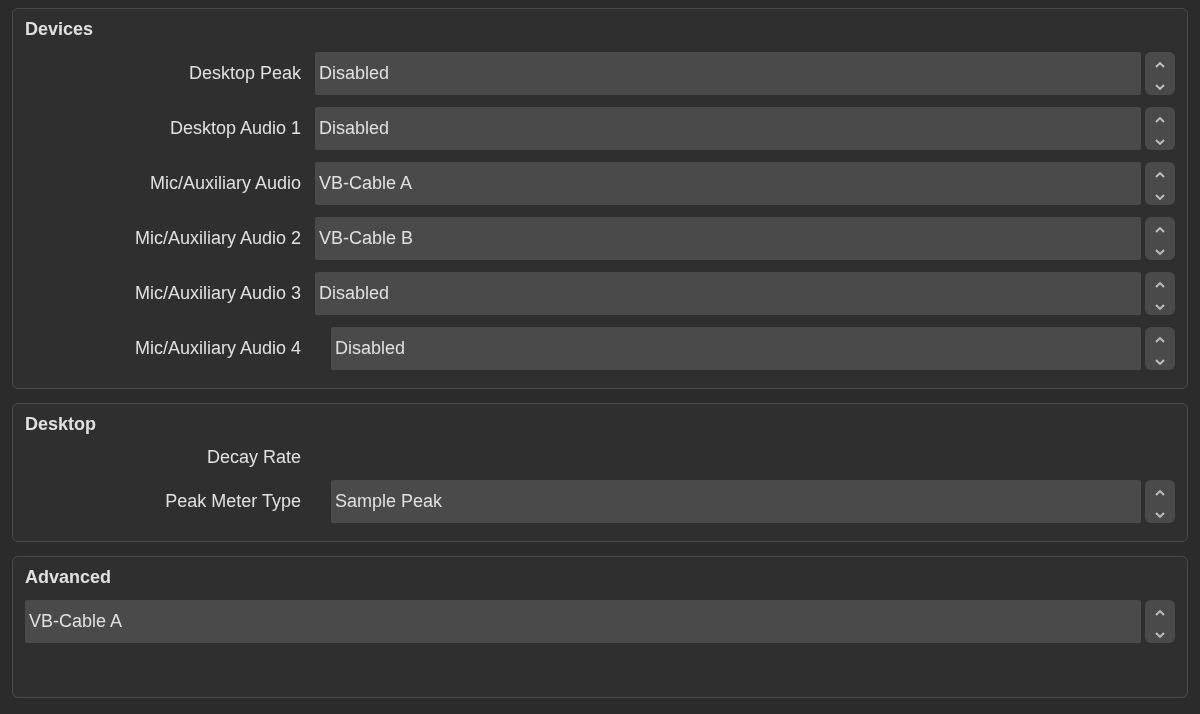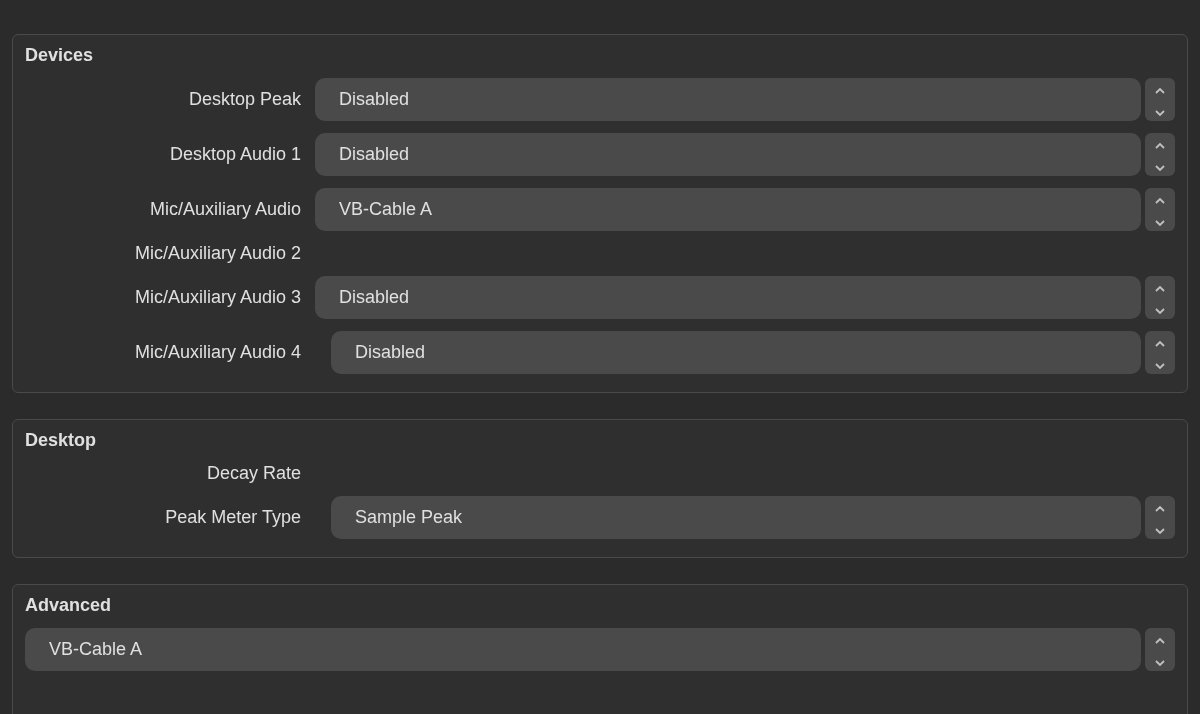--- a/index.html
+++ b/index.html
@@ -17,21 +17,20 @@
     .page {
       padding: 8px 12px;
     }
     .section {
       border: 1px solid #4a4a4a;
       border-radius: 6px;
       margin-bottom: 14px;
       padding: 10px 12px 18px 12px;
       background: #2f2f2f;
       position: relative;
-      margin-top: 26px;
     }
     .section-title {
       font-weight: 700;
       font-size: 18px;
       color: #e0e0e0;
       margin-bottom: 12px;
     }
     .section:nth-child(3) {
       padding-bottom: 54px;
     }
@@ -56,22 +55,22 @@
       padding-right: 2px;
     }
     .select-group {
       flex: 1;
       display: flex;
       gap: 4px;
     }
     .select {
       flex: 1;
       background: #4a4a4a;
-      border-radius: 10px;
-      padding: 7px 24px;
+      border-radius: 2px;
+      padding: 7px 4px;
       color: #e0e0e0;
       font-size: 18px;
       cursor: pointer;
       display: flex;
       align-items: center;
     }
     .stepper {
       width: 30px;
       background: #4a4a4a;
       border-radius: 6px;
@@ -138,20 +137,31 @@
               </svg></span>
           <span><svg viewBox="0 0 10 6">
                 <path d="M1 1 L5 5 L9 1"></path>
               </svg></span>
         </div>
       </div>
     </div>
 
     <div class="row">
       <div class="label">Mic/Auxiliary Audio 2</div>
+      <div class="select-group">
+        <div class="select">VB-Cable B</div>
+        <div class="stepper">
+          <span><svg viewBox="0 0 10 6">
+                <path d="M1 5 L5 1 L9 5"></path>
+              </svg></span>
+          <span><svg viewBox="0 0 10 6">
+                <path d="M1 1 L5 5 L9 1"></path>
+              </svg></span>
+        </div>
+      </div>
     </div>
 
     <div class="row">
       <div class="label">Mic/Auxiliary Audio 3</div>
       <div class="select-group">
         <div class="select">Disabled</div>
         <div class="stepper">
           <span><svg viewBox="0 0 10 6">
                 <path d="M1 5 L5 1 L9 5"></path>
               </svg></span>

